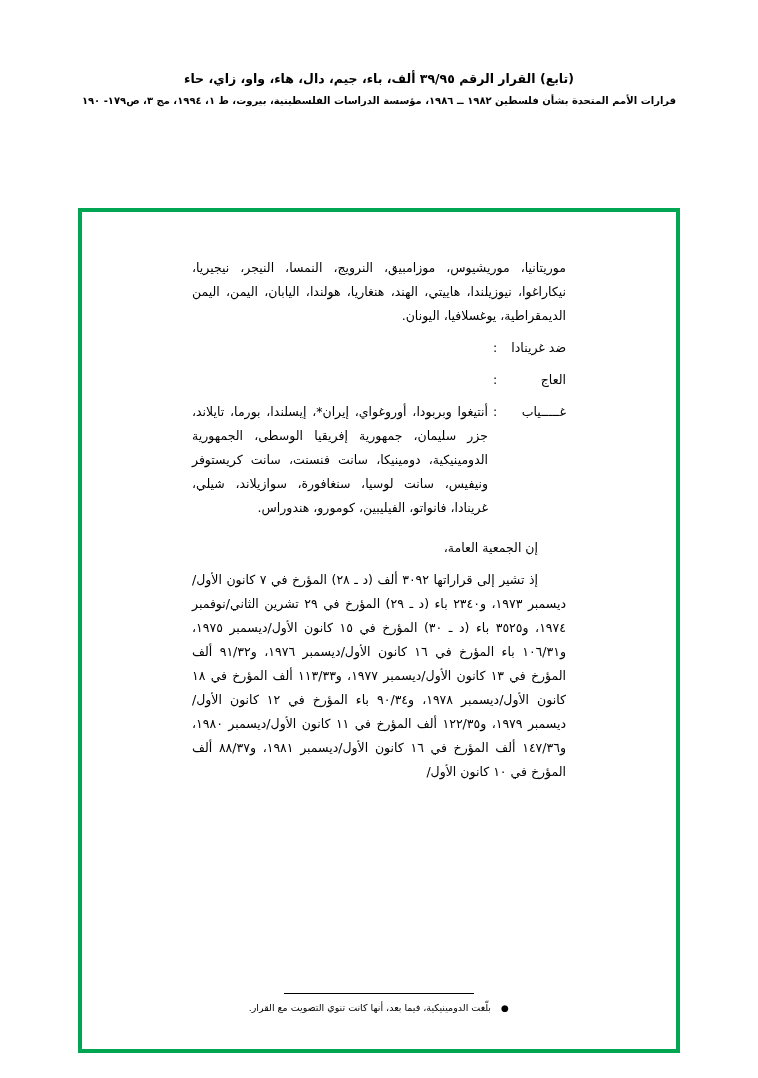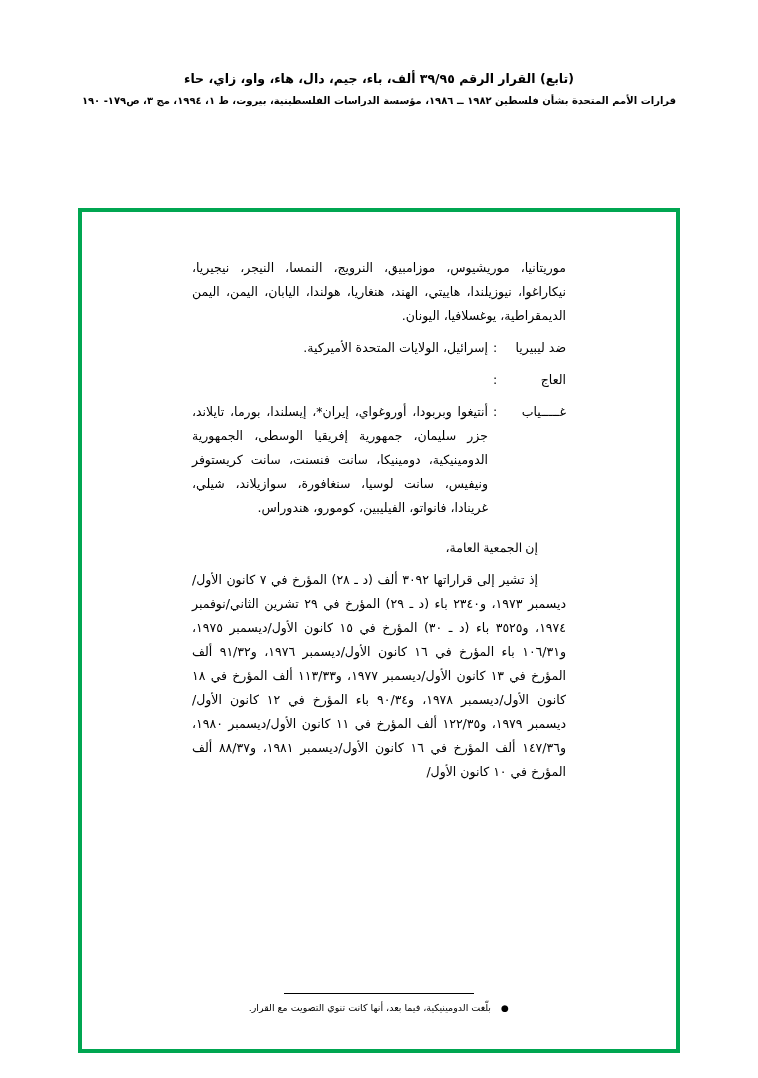--- a/index.html
+++ b/index.html
@@ -128,38 +128,37 @@
     <div class="header-subtitle">قرارات الأمم المتحدة بشأن فلسطين ١٩٨٢ ــ ١٩٨٦، مؤسسة الدراسات الفلسطينية، بيروت، ط ١، ١٩٩٤، مج ٣، ص١٧٩- ١٩٠</div>
   </div>
 
   <div class="frame">
 
     <div class="content">
 
       <div class="para">موريتانيا، موريشيوس، موزامبيق، النرويج، النمسا، النيجر، نيجيريا، نيكاراغوا، نيوزيلندا، هاييتي، الهند، هنغاريا، هولندا، اليابان، اليمن، اليمن الديمقراطية، يوغسلافيا، اليونان.</div>
 
       <div class="lead-block mt-sm">
-        <span class="lead-label">ضد ليبيريا</span>
+        <span class="lead-label">ضد غرينادا</span>
         <span class="lead-colon">:</span>
-        <span class="lead-body">إسرائيل، الولايات المتحدة الأميركية.</span>
       </div>
 
       <div class="lead-block mt-sm">
         <span class="lead-label">العاج</span>
         <span class="lead-colon">:</span>
       </div>
 
       <div class="lead-block mt-sm">
         <span class="lead-label">غـــــياب</span>
         <span class="lead-colon">:</span>
         <span class="lead-body">أنتيغوا وبربودا، أوروغواي، إيران*، إيسلندا، بورما، تايلاند، جزر سليمان، جمهورية إفريقيا الوسطى، الجمهورية الدومينيكية، دومينيكا، سانت فنسنت، سانت كريستوفر ونيفيس، سانت لوسيا، سنغافورة، سوازيلاند، شيلي، غرينادا، فانواتو، الفيليبين، كومورو، هندوراس.</span>
       </div>
 
 
-      <div class="mt-mid" style="padding-right:28px;font-family:Liberation Serif, serif;">إن الجمعية العامة،</div>
+      <div class="mt-mid" style="padding-right:28px;">إن الجمعية العامة،</div>
 
       <div class="para mt-sm" style="text-indent:28px;">إذ تشير إلى قراراتها ٣٠٩٢ ألف (د ـ ٢٨) المؤرخ في ٧ كانون الأول/ديسمبر ١٩٧٣، و٢٣٤٠ باء (د ـ ٢٩) المؤرخ في ٢٩ تشرين الثاني/نوفمبر ١٩٧٤، و٣٥٢٥ باء (د ـ ٣٠) المؤرخ في ١٥ كانون الأول/ديسمبر ١٩٧٥، و١٠٦/٣١ باء المؤرخ في ١٦ كانون الأول/ديسمبر ١٩٧٦، و٩١/٣٢ ألف المؤرخ في ١٣ كانون الأول/ديسمبر ١٩٧٧، و١١٣/٣٣ ألف المؤرخ في ١٨ كانون الأول/ديسمبر ١٩٧٨، و٩٠/٣٤ باء المؤرخ في ١٢ كانون الأول/ديسمبر ١٩٧٩، و١٢٢/٣٥ ألف المؤرخ في ١١ كانون الأول/ديسمبر ١٩٨٠، و١٤٧/٣٦ ألف المؤرخ في ١٦ كانون الأول/ديسمبر ١٩٨١، و٨٨/٣٧ ألف المؤرخ في ١٠ كانون الأول/</div>
 
     </div>
 
     <div class="footnote-wrap">
       <div class="footnote-rule"></div>
       <div class="footnote">
         <span class="footnote-bullet">●</span>
         <span>بلّغت الدومينيكية، فيما بعد، أنها كانت تنوي التصويت مع القرار.</span>

